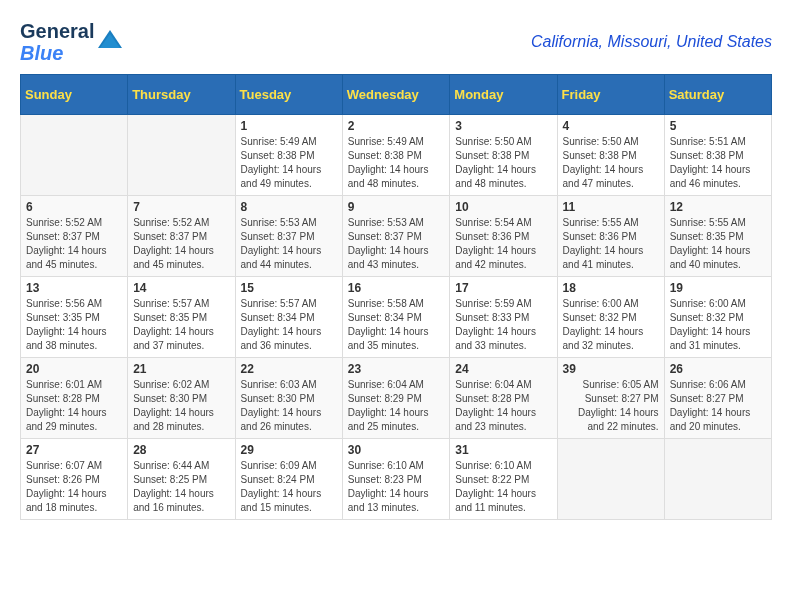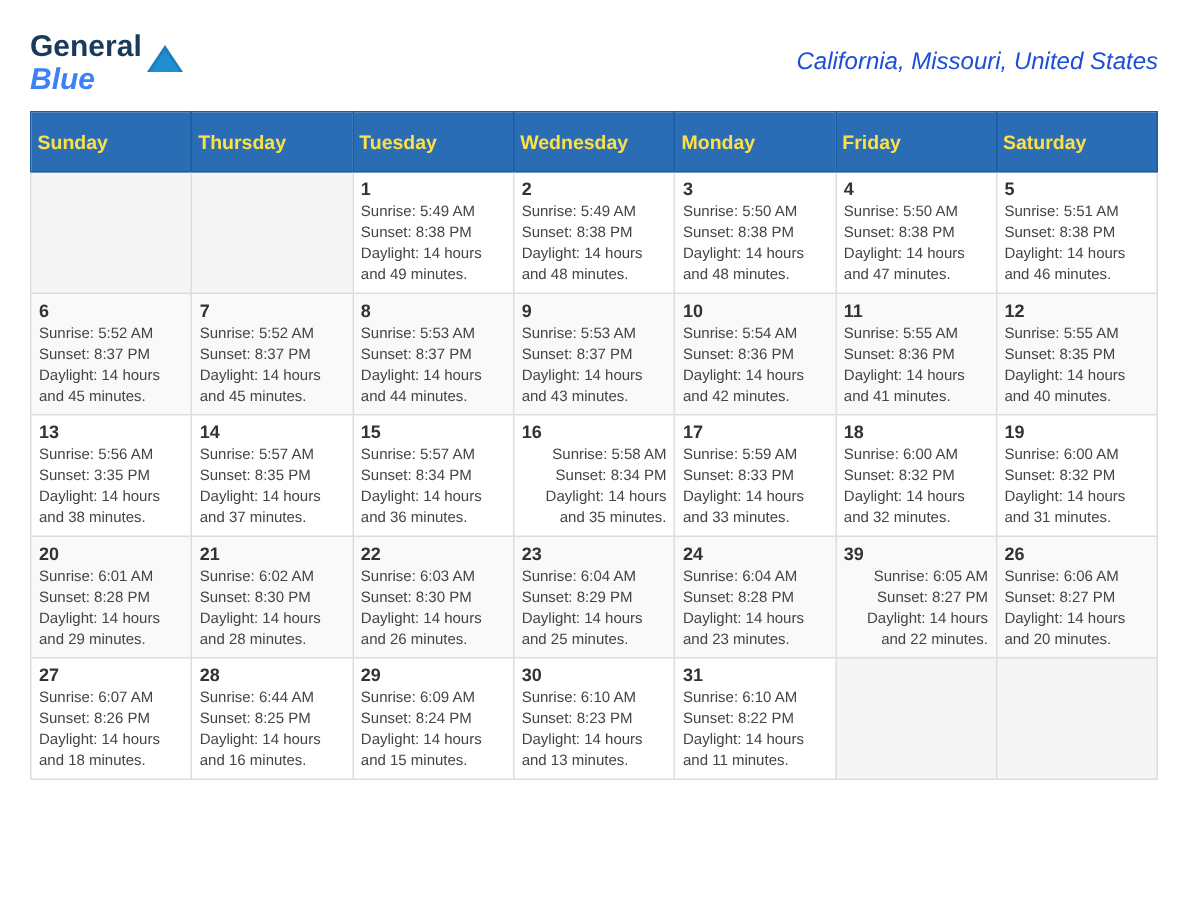--- a/index.html
+++ b/index.html
@@ -219,21 +219,21 @@
 Daylight: 14 hours and 37 minutes.</div>
         </td>
         <td>
           <span class="day-number">15</span>
           <div class="day-info" style="white-space: pre-line;">Sunrise: 5:57 AM
 Sunset: 8:34 PM
 Daylight: 14 hours and 36 minutes.</div>
         </td>
         <td>
           <span class="day-number">16</span>
-          <div class="day-info" style="white-space: pre-line; text-align: right;">Sunrise: 5:58 AM
+          <div class="day-info" style="white-space: pre-line;">Sunrise: 5:58 AM
 Sunset: 8:34 PM
 Daylight: 14 hours and 35 minutes.</div>
         </td>
         <td>
           <span class="day-number">17</span>
           <div class="day-info" style="white-space: pre-line;">Sunrise: 5:59 AM
 Sunset: 8:33 PM
 Daylight: 14 hours and 33 minutes.</div>
         </td>
         <td>

